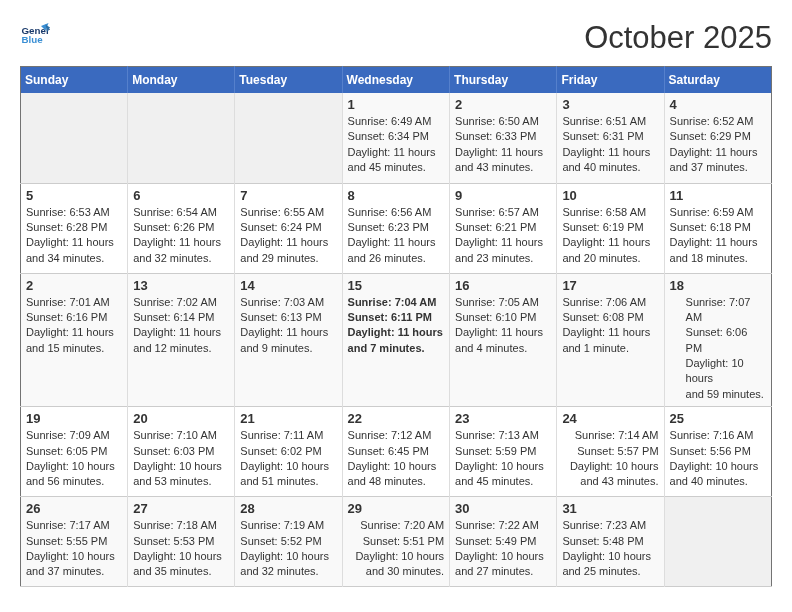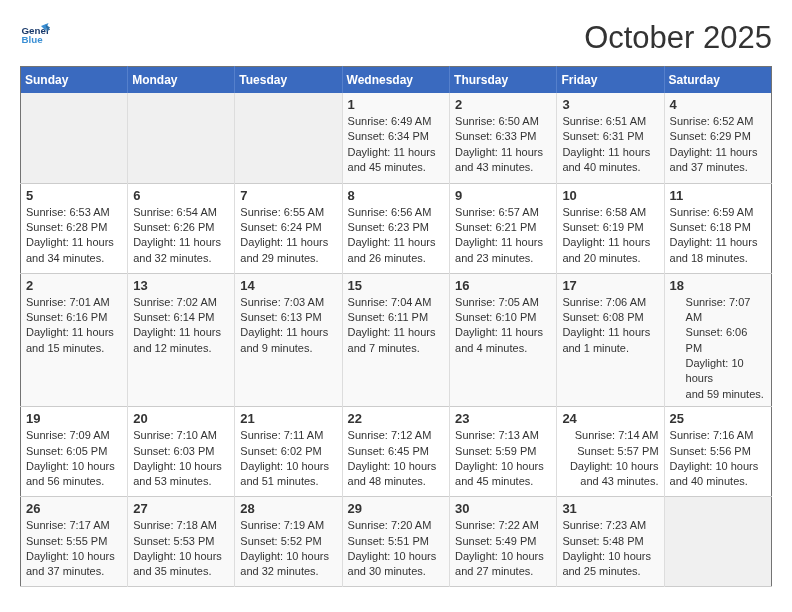--- a/index.html
+++ b/index.html
@@ -222,21 +222,21 @@
         </td>
         <td>
           <div class="day-number">14</div>
           <div class="day-info" style="white-space: pre-line;">Sunrise: 7:03 AM
 Sunset: 6:13 PM
 Daylight: 11 hours
 and 9 minutes.</div>
         </td>
         <td>
           <div class="day-number">15</div>
-          <div class="day-info" style="white-space: pre-line;">Sunrise: 7:04 AM
+          <div class="day-info" style="white-space: pre-line; font-weight: bold;">Sunrise: 7:04 AM
 Sunset: 6:11 PM
 Daylight: 11 hours
 and 7 minutes.</div>
         </td>
         <td>
           <div class="day-number">16</div>
           <div class="day-info" style="white-space: pre-line;">Sunrise: 7:05 AM
 Sunset: 6:10 PM
 Daylight: 11 hours
 and 4 minutes.</div>
@@ -324,21 +324,21 @@
         </td>
         <td>
           <div class="day-number">28</div>
           <div class="day-info" style="white-space: pre-line;">Sunrise: 7:19 AM
 Sunset: 5:52 PM
 Daylight: 10 hours
 and 32 minutes.</div>
         </td>
         <td>
           <div class="day-number">29</div>
-          <div class="day-info" style="white-space: pre-line;">Sunrise: 7:20 AM
+          <div class="day-info" style="white-space: pre-line; text-align: right;">Sunrise: 7:20 AM
 Sunset: 5:51 PM
 Daylight: 10 hours
 and 30 minutes.</div>
         </td>
         <td>
           <div class="day-number">30</div>
           <div class="day-info" style="white-space: pre-line;">Sunrise: 7:22 AM
 Sunset: 5:49 PM
 Daylight: 10 hours
 and 27 minutes.</div>

